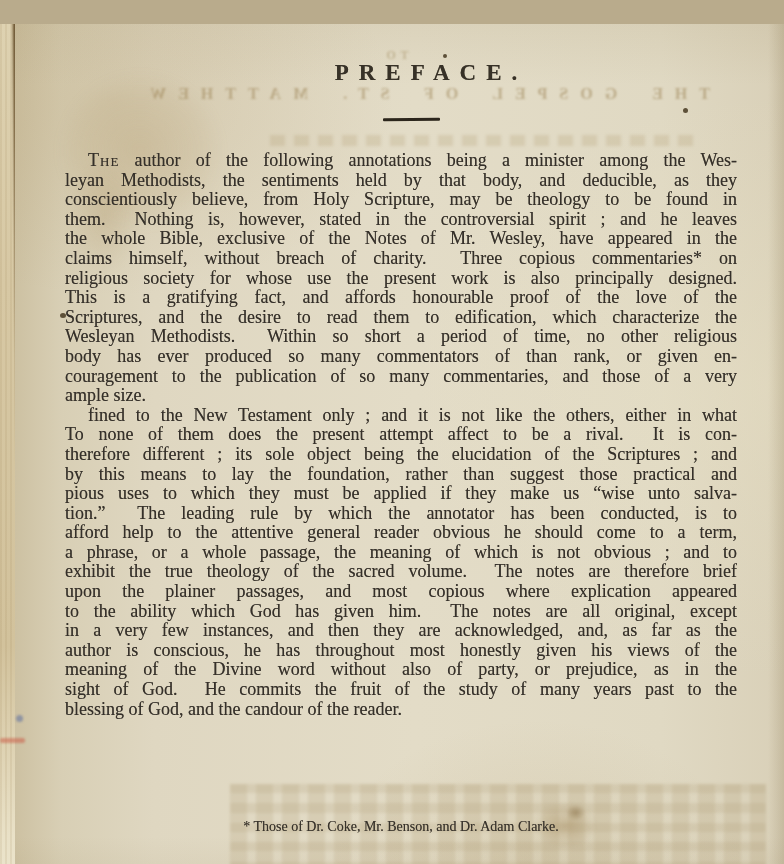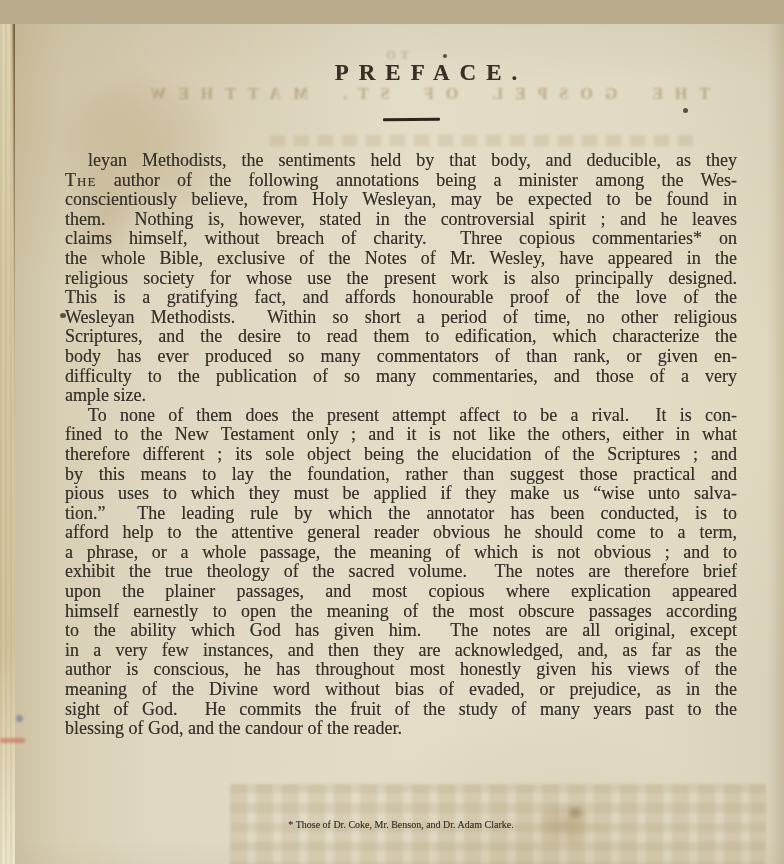--- a/index.html
+++ b/index.html
@@ -83,21 +83,21 @@
     font-size: 18px; line-height: 19.6px; color: #35302a;
     text-shadow: 0 0 .4px rgba(53,47,37,.55);
   }
   .para { margin: 0; }
   .line { text-align: justify; text-align-last: justify; -moz-text-align-last: justify; }
   .para .line:last-child { text-align-last: left; -moz-text-align-last: left; }
   .para .line:first-child { text-indent: 23px; }
   .lead { font-variant: small-caps; letter-spacing: 1px; }
   .footnote {
     position: absolute; left: 50px; top: 795px; width: 672px;
-    text-align: center; font-size: 10px; color: #37322b;
+    text-align: center; font-size: 14px; color: #37322b;
     text-shadow: 0 0 .4px rgba(53,47,37,.5);
   }
   
   .stain, .speck, .mark { position: absolute; pointer-events: none; }
   .stain-topleft { left: 18px; top: 24px; width: 215px; height: 205px;
     background: radial-gradient(closest-side, rgba(172,146,96,.26), rgba(172,146,96,.11) 55%, rgba(0,0,0,0) 78%);
     filter: blur(4px); }
   .stain-topleft2 { left: 42px; top: 118px; width: 95px; height: 150px;
     background: radial-gradient(closest-side, rgba(165,138,88,.22), rgba(0,0,0,0) 75%);
     filter: blur(3px); }
@@ -138,51 +138,50 @@
     <div class="speck speck-b"></div>
     <div class="speck speck-c"></div>
     <div class="speck speck-d"></div>
 
     <h1 class="title">PREFACE.</h1>
     <div class="title-rule"></div>
 
     <div class="body-text">
       <div class="para">
 
-      <div class="line"><span class="lead"></span><span>leyan Methodists, the sentiments held by that body, and deducible, as they</span></div>
-          <div class="line"><span class="lead">The</span><span> author of the following annotations being a minister among the Wes-</span></div>
-          <div class="line"><span class="lead"></span><span>conscientiously believe, from Holy Wesleyan, may be expected to be found in</span></div>
+      <div class="line"><span class="lead">The</span><span> author of the following annotations being a minister among the Wes-</span></div>
+          <div class="line"><span class="lead"></span><span>leyan Methodists, the sentiments held by that body, and deducible, as they</span></div>
+          <div class="line"><span class="lead"></span><span>conscientiously believe, from Holy Scripture, may be theology to be found in</span></div>
           <div class="line"><span class="lead"></span><span>them.&nbsp; Nothing is, however, stated in the controversial spirit ; and he leaves</span></div>
+          <div class="line"><span class="lead"></span><span>the whole Bible, exclusive of the Notes of Mr. Wesley, have appeared in the</span></div>
           <div class="line"><span class="lead"></span><span>claims himself, without breach of charity.&nbsp; Three copious commentaries* on</span></div>
-          <div class="line"><span class="lead"></span><span>the whole Bible, exclusive of the Notes of Mr. Wesley, have appeared in the</span></div>
           <div class="line"><span class="lead"></span><span>religious society for whose use the present work is also principally designed.</span></div>
           <div class="line"><span class="lead"></span><span>This is a gratifying fact, and affords honourable proof of the love of the</span></div>
+          <div class="line"><span class="lead"></span><span>Scriptures, and the desire to read them to edification, which characterize the</span></div>
           <div class="line"><span class="lead"></span><span>Wesleyan Methodists.&nbsp; Within so short a period of time, no other religious</span></div>
-          <div class="line"><span class="lead"></span><span>Scriptures, and the desire to read them to edification, which characterize the</span></div>
           <div class="line"><span class="lead"></span><span>body has ever produced so many commentators of than rank, or given en-</span></div>
-          <div class="line"><span class="lead"></span><span>difficulty to the publication of so many commentaries, and those of a very</span></div>
+          <div class="line"><span class="lead"></span><span>couragement to the publication of so many commentaries, and those of a very</span></div>
           <div class="line"><span class="lead"></span><span>ample size.</span></div>
         </div>
       <div class="para">
 
-      <div class="line"><span class="lead"></span><span>To none of them does the present attempt affect to be a rival.&nbsp; It is con-</span></div>
-          <div class="line"><span class="lead"></span><span>fined to the New Testament only ; and it is not like the others, either in what</span></div>
+      <div class="line"><span class="lead"></span><span>fined to the New Testament only ; and it is not like the others, either in what</span></div>
+          <div class="line"><span class="lead"></span><span>To none of them does the present attempt affect to be a rival.&nbsp; It is con-</span></div>
           <div class="line"><span class="lead"></span><span>therefore different ; its sole object being the elucidation of the Scriptures ; and</span></div>
           <div class="line"><span class="lead"></span><span>by this means to lay the foundation, rather than suggest those practical and</span></div>
           <div class="line"><span class="lead"></span><span>pious uses to which they must be applied if they make us “wise unto salva-</span></div>
           <div class="line"><span class="lead"></span><span>tion.”&nbsp; The leading rule by which the annotator has been conducted, is to</span></div>
           <div class="line"><span class="lead"></span><span>afford help to the attentive general reader obvious he should come to a term,</span></div>
           <div class="line"><span class="lead"></span><span>a phrase, or a whole passage, the meaning of which is not obvious ; and to</span></div>
           <div class="line"><span class="lead"></span><span>exhibit the true theology of the sacred volume.&nbsp; The notes are therefore brief</span></div>
           <div class="line"><span class="lead"></span><span>upon the plainer passages, and most copious where explication appeared</span></div>
-          <div class="line"><span class="lead"></span><span>himself earnestly to open the meaning of the most obscure passages according</span></div>
           <div class="line"><span class="lead"></span><span>to the ability which God has given him.&nbsp; The notes are all original, except</span></div>
           <div class="line"><span class="lead"></span><span>in a very few instances, and then they are acknowledged, and, as far as the</span></div>
           <div class="line"><span class="lead"></span><span>author is conscious, he has throughout most honestly given his views of the</span></div>
-          <div class="line"><span class="lead"></span><span>meaning of the Divine word without bias of evaded, or prejudice, as in the</span></div>
+          <div class="line"><span class="lead"></span><span>meaning of the Divine word without also of party, or prejudice, as in the</span></div>
           <div class="line"><span class="lead"></span><span>sight of God.&nbsp; He commits the fruit of the study of many years past to the</span></div>
           <div class="line"><span class="lead"></span><span>blessing of God, and the candour of the reader.</span></div>
         </div>
     </div>
 
     <div class="footnote">* Those of Dr. Coke, Mr. Benson, and Dr. Adam Clarke.</div>
 
     <div class="right-shade"></div>
   </div>
 

